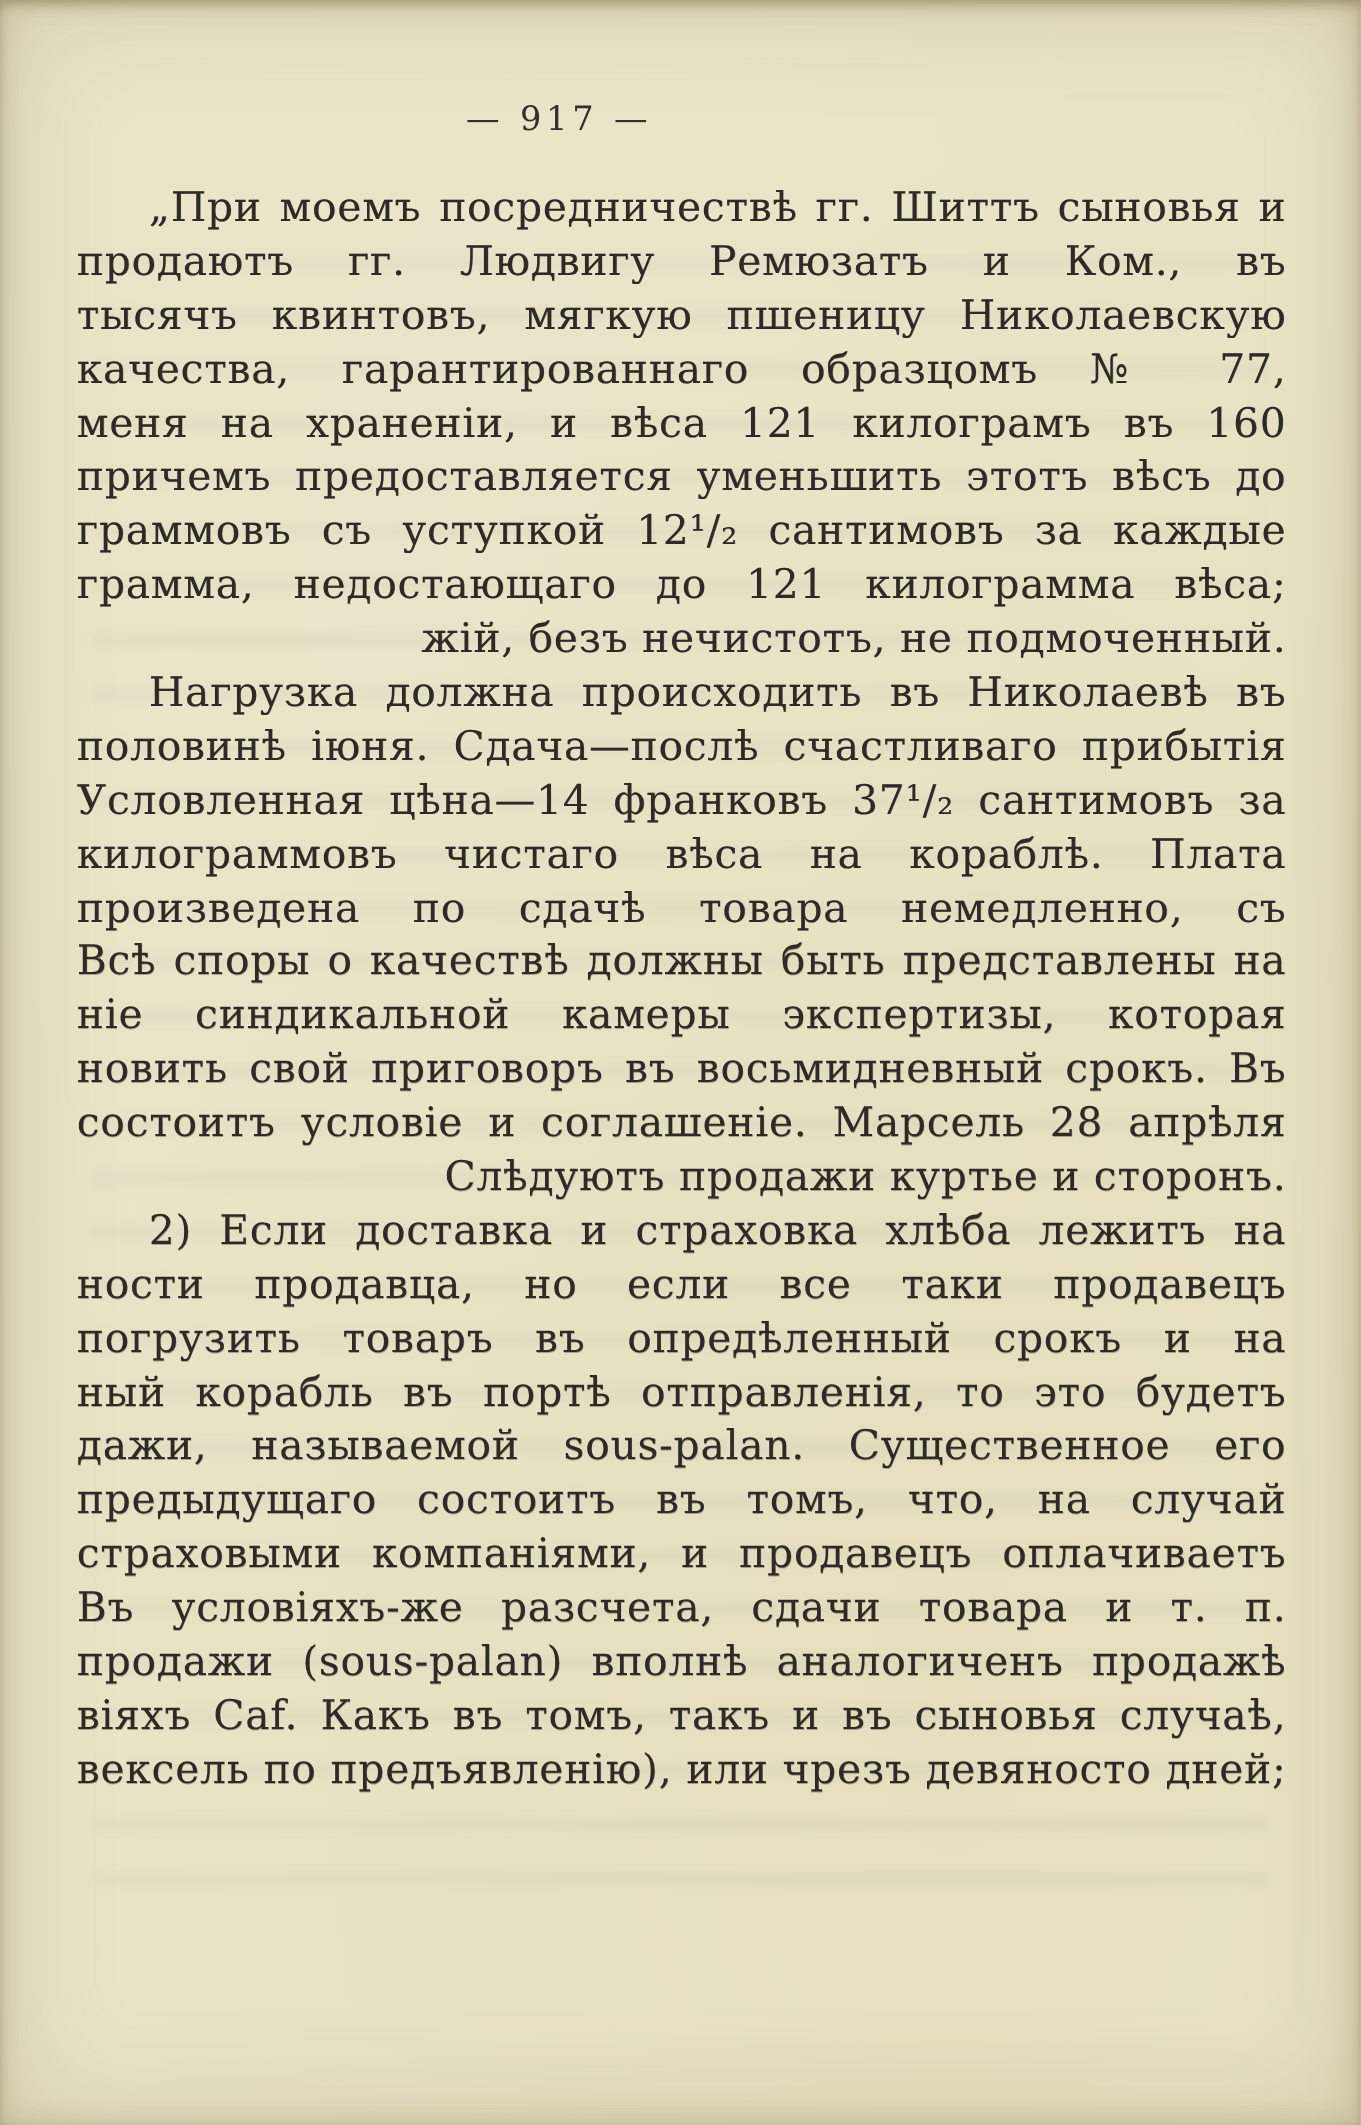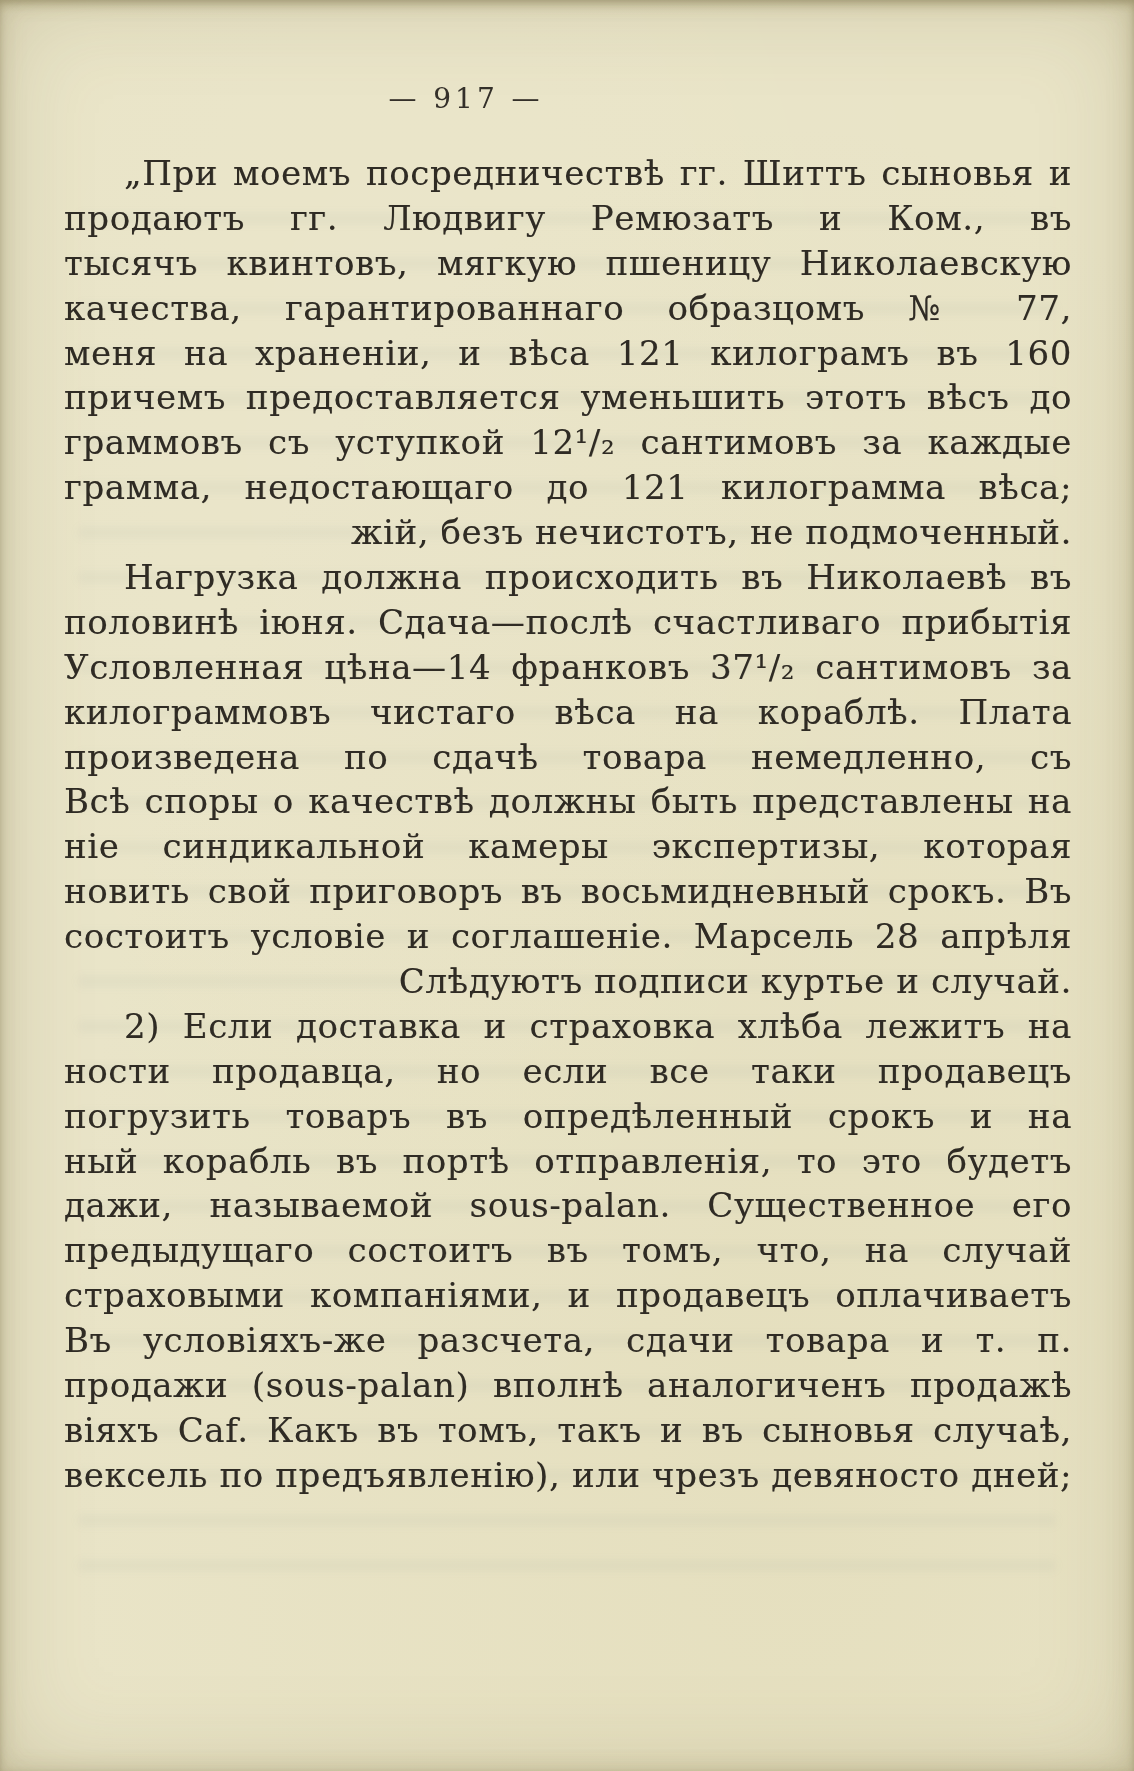--- a/index.html
+++ b/index.html
@@ -119,21 +119,21 @@
     <div class="para">
       <span class="line indent">Нагрузка должна происходить въ Николаевѣ въ первой</span>
       <span class="line">половинѣ іюня. Сдача—послѣ счастливаго прибытія корабля.</span>
       <span class="line">Условленная цѣна—14 франковъ 37¹/₂ сантимовъ за сто</span>
       <span class="line">килограммовъ чистаго вѣса на кораблѣ. Плата должна быть</span>
       <span class="line">произведена по сдачѣ товара немедленно, съ уступкой 1⁰/₀.</span>
       <span class="line">Всѣ споры о качествѣ должны быть представлены на рѣше-</span>
       <span class="line">ніе синдикальной камеры экспертизы, которая должна поста-</span>
       <span class="line">новить свой приговоръ въ восьмидневный срокъ. Въ этомъ</span>
       <span class="line">состоитъ условіе и соглашеніе. Марсель 28 апрѣля 1896 г.“.</span>
-      <span class="line end">Слѣдуютъ подписи куртье и случай.</span>
+      <span class="line end">Слѣдуютъ продажи куртье и сторонъ.</span>
     </div>
 
     <div class="para">
       <span class="line indent">2) Если доставка и страховка хлѣба лежитъ на обязан-</span>
       <span class="line">ности продавца, но если все таки продавецъ обязуется</span>
       <span class="line">погрузить товаръ въ опредѣленный срокъ и на опредѣлен-</span>
       <span class="line">ный корабль въ портѣ отправленія, то это будетъ видъ про-</span>
       <span class="line">дажи, называемой sous-palan. Существенное его отличіе отъ</span>
       <span class="line">предыдущаго состоитъ въ томъ, что, на случай несчастья съ</span>
       <span class="line">страховыми компаніями, и продавецъ оплачиваетъ фрахтъ.</span>

